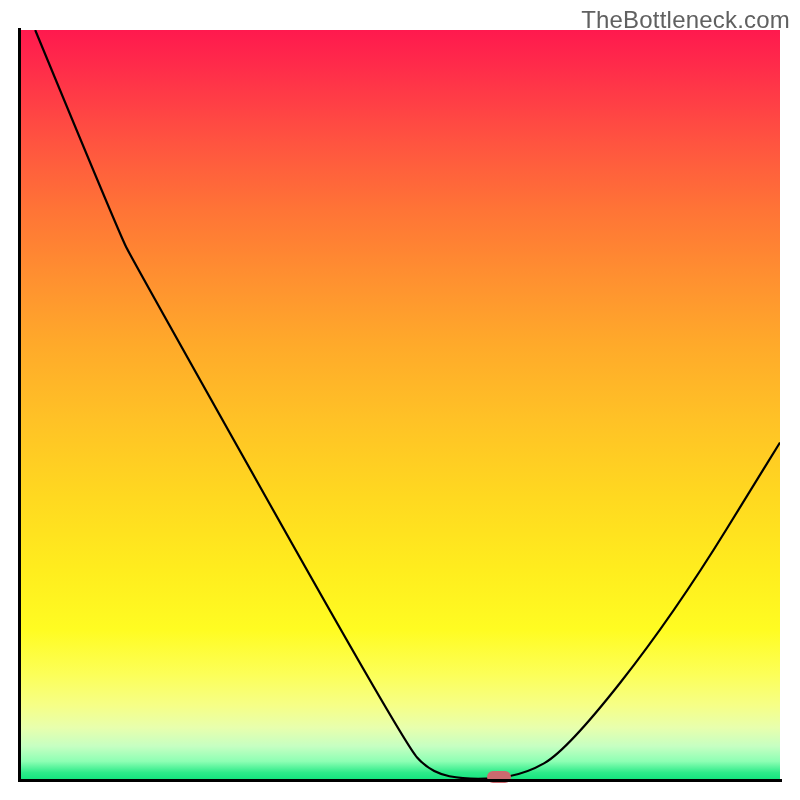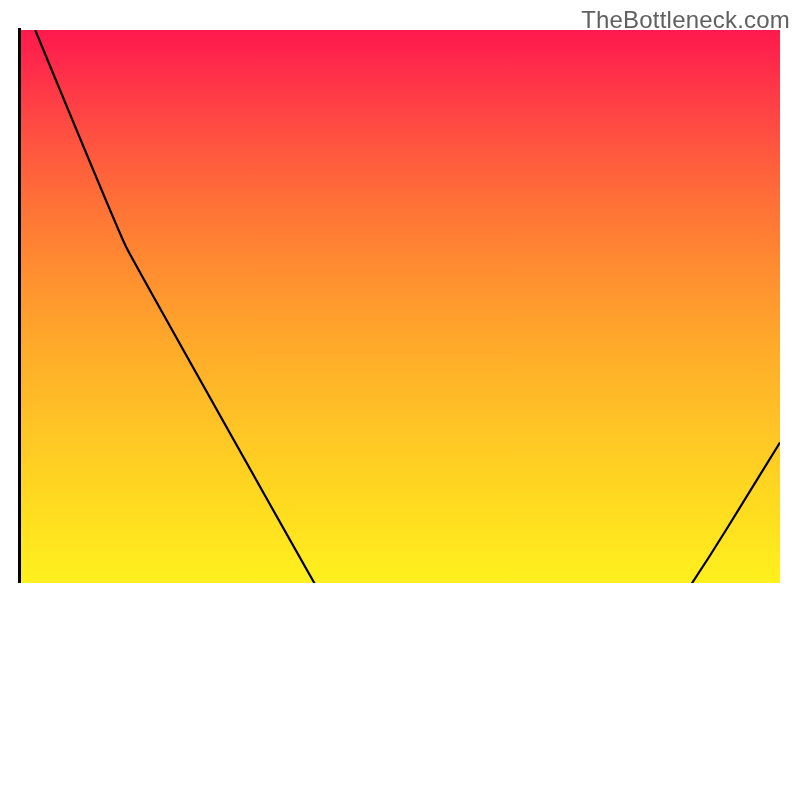--- a/index.html
+++ b/index.html
@@ -2,21 +2,21 @@
 <html><head>
 <meta charset="utf-8">
 <style>
   body {
     margin: 0;
     padding: 0;
     background: #fff;
   }
   .container {
     width: 800px;
-    height: 583px;
+    height: 800px;
     position: relative;
   }
   .watermark {
     position: absolute;
     top: 6px;
     right: 10px;
     font-family: Arial, sans-serif;
     font-size: 24px;
     color: #606060;
     font-weight: normal;

